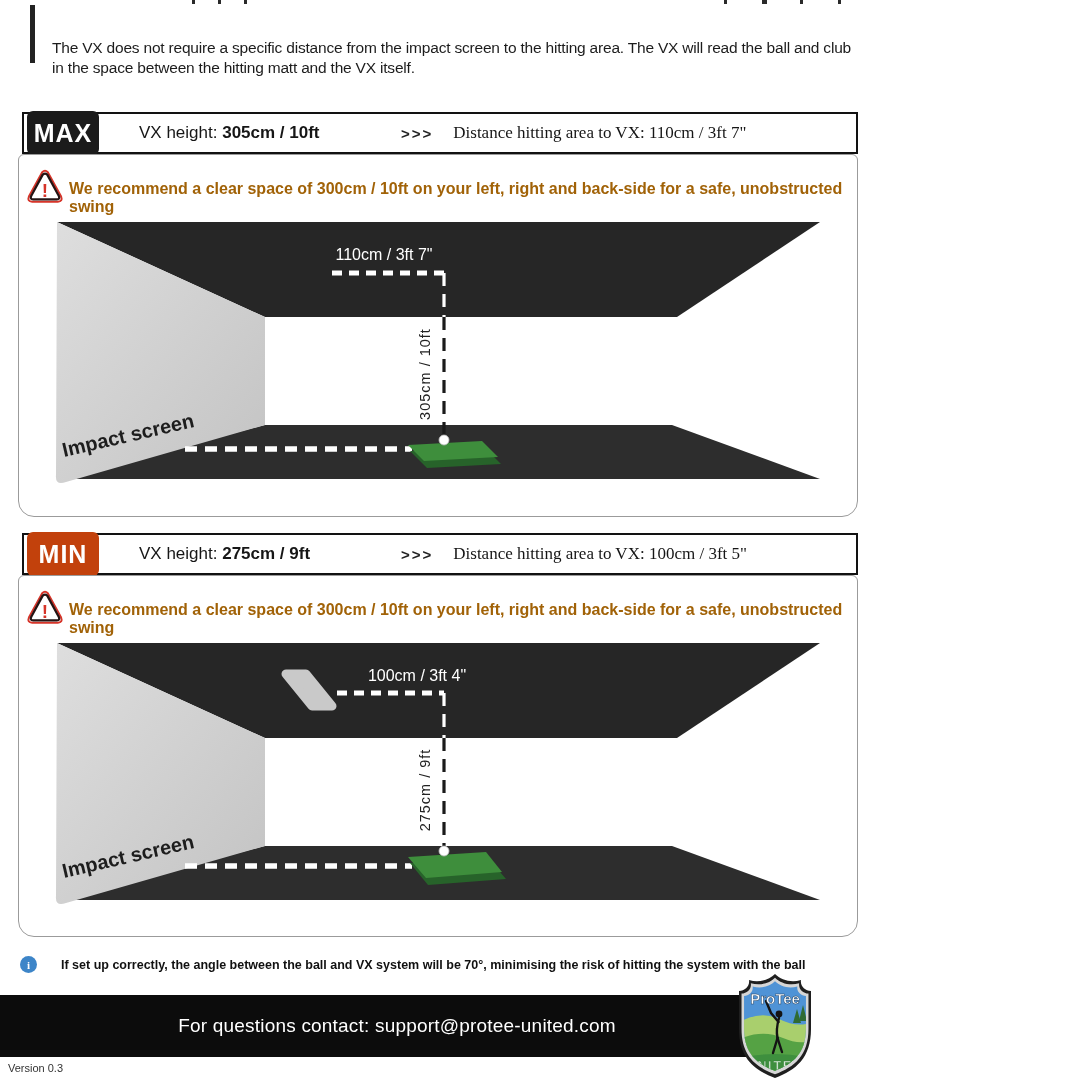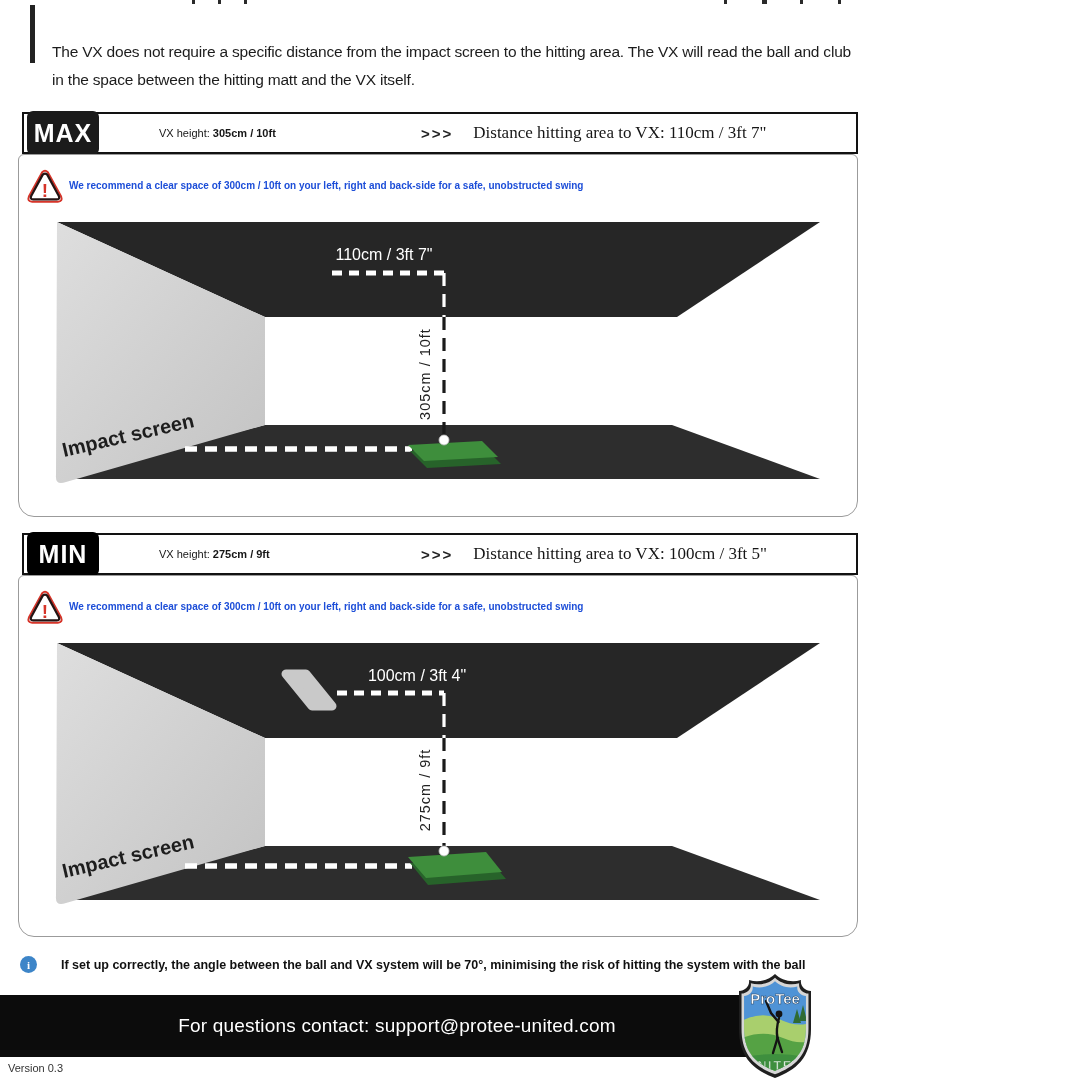--- a/index.html
+++ b/index.html
@@ -4,41 +4,41 @@
 <style>
   html,body{margin:0;padding:0;background:#fff;}
   #page{position:relative;width:1080px;height:1080px;background:#ffffff;overflow:hidden;
         font-family:"Liberation Sans", sans-serif;color:#1b1b1b;}
 
   
   .clipmark{position:absolute;top:0;height:4px;width:3px;background:#2a2a2a;}
 
   
   .quote-bar{position:absolute;left:30px;top:5px;width:5px;height:58px;background:#222;}
-  .intro{position:absolute;left:52px;top:22px;width:800px;font-size:15.5px;line-height:28px;
+  .intro{position:absolute;left:52px;top:22px;width:800px;font-size:15.5px;line-height:20px;
          color:#1c1c1c;letter-spacing:-0.2px;}
 
   
   .hdr{position:absolute;left:22px;width:836px;height:42px;border:2px solid #121212;background:#fff;
        display:flex;align-items:center;box-sizing:border-box;}
   .badge{margin-left:3px;width:72px;height:44px;border-radius:6px;color:#fff;
          font-size:25px;font-weight:bold;letter-spacing:1px;
          display:flex;align-items:center;justify-content:center;flex:0 0 auto;}
   .badge.max{background:#1b1b1b;}
-  .badge.min{background:#000000;}
-  .hv{margin-left:60px;width:262px;font-size:11px;color:#161616;white-space:nowrap;}
+  .badge.min{background:#c2410c;}
+  .hv{margin-left:40px;width:262px;font-size:17px;color:#161616;white-space:nowrap;}
   .hv b{font-weight:bold;}
   .arrows{font-size:15px;font-weight:bold;color:#222;letter-spacing:2px;flex:0 0 auto;}
   .dist{margin-left:20px;font-size:17px;color:#161616;white-space:nowrap;font-family:Liberation Serif, serif;}
 
   
   .cbox{position:absolute;left:18px;width:840px;border:1px solid #9b9b9b;background:#fff;
         border-radius:6px 6px 16px 16px;box-sizing:border-box;}
   .warn-ic{position:absolute;left:7px;top:13px;width:38px;height:38px;}
-  .warn-tx{position:absolute;left:50px;top:25px;width:780px;font-size:10px;font-weight:bold;color:#1d4ed8;}
+  .warn-tx{position:absolute;left:50px;top:25px;width:780px;font-size:16px;font-weight:bold;color:#a16207;}
   .diagram{position:absolute;left:21px;top:56px;}
 
   
   .note{position:absolute;left:20px;top:956px;display:flex;align-items:center;}
   .note-ic{width:17px;height:17px;border-radius:50%;background:#3d85c8;color:#fff;
            display:flex;align-items:center;justify-content:center;
            font-size:11px;font-weight:bold;font-family:"Liberation Serif",serif;flex:0 0 auto;}
   .note-tx{margin-left:24px;font-size:12.5px;font-weight:bold;color:#111;}
 
   

